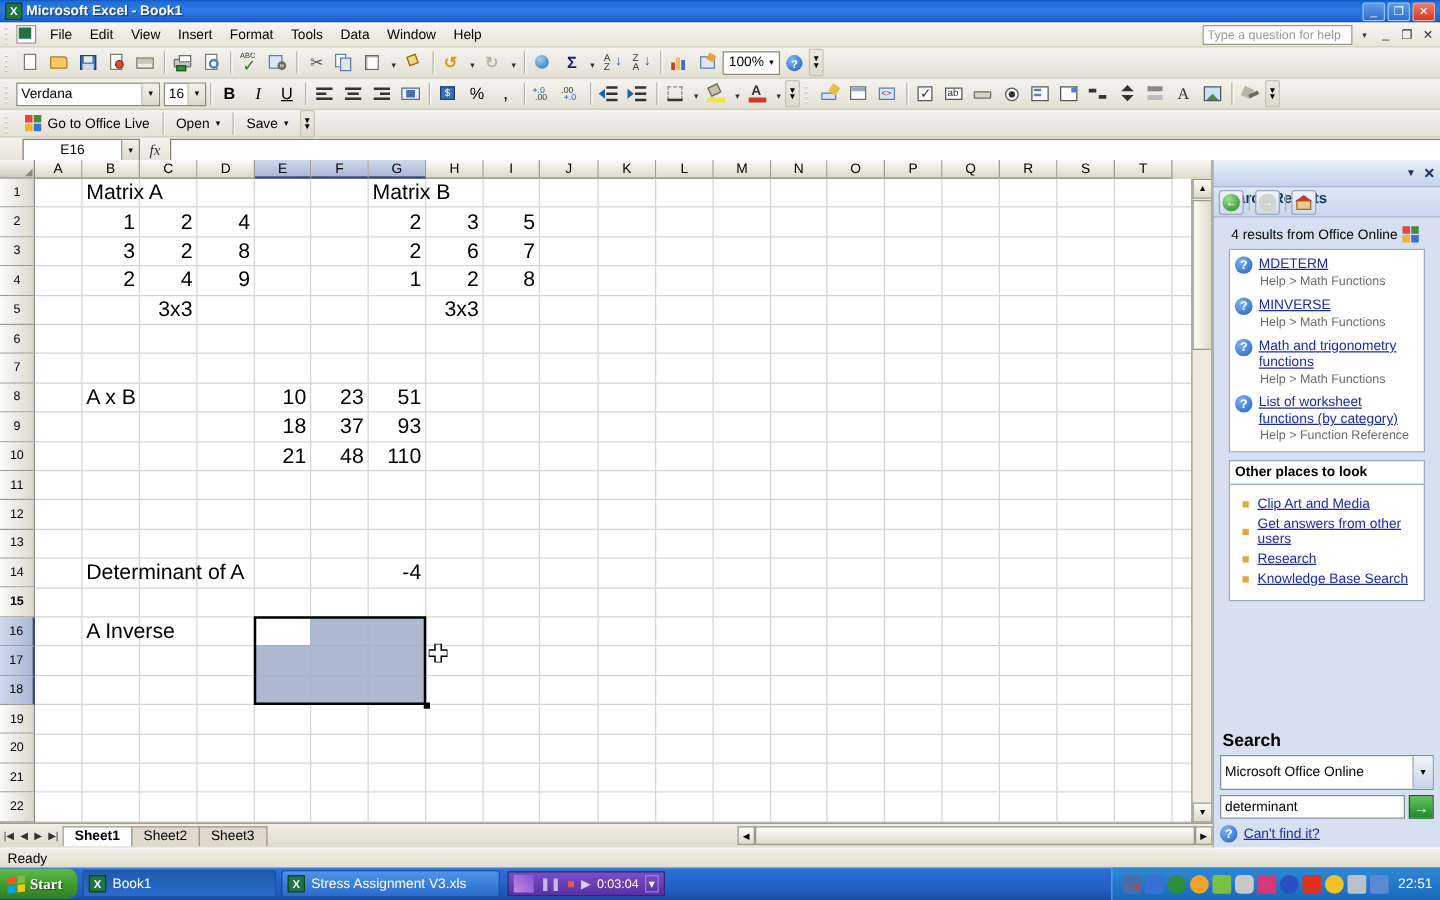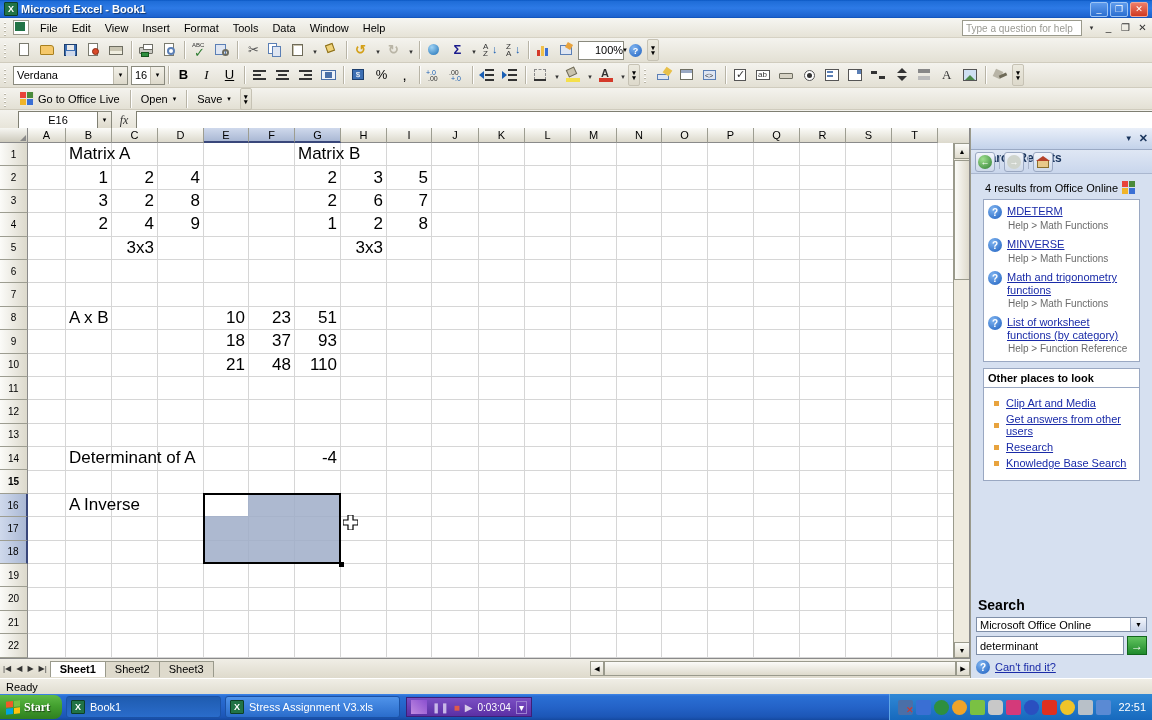--- a/index.html
+++ b/index.html
@@ -69,21 +69,21 @@
   
   .fontbox{ width:115px;height:19px;border:1px solid #8a8a7e;background:#fff;
     display:flex;align-items:center;padding-left:3px;font-size:11px; }
   .fontbox .arw{ margin-left:auto;width:14px;height:17px;background:linear-gradient(180deg,#f3f1e9,#ddd9cb);
     display:flex;align-items:center;justify-content:center;font-size:7px;border-left:1px solid #bdb9ab;}
   .sizebox{ width:34px;height:19px;border:1px solid #8a8a7e;background:#fff;
     display:flex;align-items:center;padding-left:3px;font-size:11px;margin-left:3px;}
   .sizebox .arw{ margin-left:auto;width:14px;height:17px;background:linear-gradient(180deg,#f3f1e9,#ddd9cb);
     display:flex;align-items:center;justify-content:center;font-size:7px;border-left:1px solid #bdb9ab;}
   .zoombox{ width:46px;height:19px;border:1px solid #8a8a7e;background:#fff;
-    display:flex;align-items:center;padding-left:16px;font-size:11px;}
+    display:flex;align-items:center;padding-left:4px;font-size:11px;}
   .zoombox .arw{ margin-left:auto;width:13px;height:17px;display:flex;align-items:center;justify-content:center;font-size:7px;}
   .bi{ font-size:13px; width:17px; text-align:center; line-height:16px; color:#000; }
   
   #olbar{ height:22px; background:linear-gradient(180deg,#f4f3ee,#e3e0d4); display:flex;align-items:center;
     border-bottom:1px solid #cfcbbd; }
   #olbar .olitem{ display:flex;align-items:center;padding:2px 6px;font-size:11px;border:1px solid transparent;border-radius:2px;}
   #olbar .ollogo{ width:14px;height:14px;margin-right:4px;position:relative;background:#e8e6dc;}
   #olbar .ollogo i{position:absolute;width:6px;height:6px;}
   
   #fbar{ height:21px; background:linear-gradient(180deg,#f4f3ee,#e6e3d7); display:flex;align-items:center;
@@ -147,21 +147,21 @@
   .qicon{ width:14px;height:14px;border-radius:50%;background:radial-gradient(circle at 35% 30%,#7fb4f0,#1d5fbf);
     color:#fff;font-size:10px;font-weight:bold;display:flex;align-items:center;justify-content:center;flex:none;}
   .sect-hdr{ background:#fff; border:1px solid #9aa8c2; border-bottom:none; font-weight:bold; font-size:11px;
     padding:3px 4px; }
   .linkbox{ background:#fff; border:1px solid #9aa8c2; padding:5px 4px 7px 4px; }
   .lnk{ display:flex; gap:7px; align-items:center; margin:4px 0 4px 6px; }
   .bullet{ width:5px;height:5px;background:#e8a33d;flex:none; }
   .lnk a{ color:#1a2ba8; text-decoration:underline; font-size:11px; }
   #searchsec{ position:absolute; left:0; right:0; bottom:0; padding:4px 5px 6px 5px; }
   #searchsec h3{ margin:2px 0 4px 2px; font-size:14px; font-weight:bold; color:#000; }
-  .selwrap{ display:flex; height:15px; border:1px solid #7f8fa8; background:#fff; }
+  .selwrap{ display:flex; height:28px; border:1px solid #7f8fa8; background:#fff; }
   .selwrap .val{ flex:1; font-size:11px; display:flex;align-items:center;padding-left:3px; }
   .selwrap .arw{ width:16px;background:linear-gradient(180deg,#f2f5fb,#c7d3e8);border-left:1px solid #98a6bf;
     display:flex;align-items:center;justify-content:center;font-size:7px;}
   .inprow{ display:flex; gap:3px; margin-top:4px; }
   #sinput{ flex:1; height:19px; border:1px solid #7f8fa8; background:#fff; font-size:11px;
     display:flex;align-items:center;padding-left:3px;}
   #sgo{ width:20px;height:19px; background:linear-gradient(180deg,#62c45f,#1f8a2c); border:1px solid #11661c;
     color:#fff; display:flex;align-items:center;justify-content:center; font-size:12px; font-weight:bold; }
   .cantfind{ display:flex; gap:5px; align-items:center; margin-top:5px; }
   .cantfind a{ color:#1a2ba8; text-decoration:underline; font-size:11px; }

